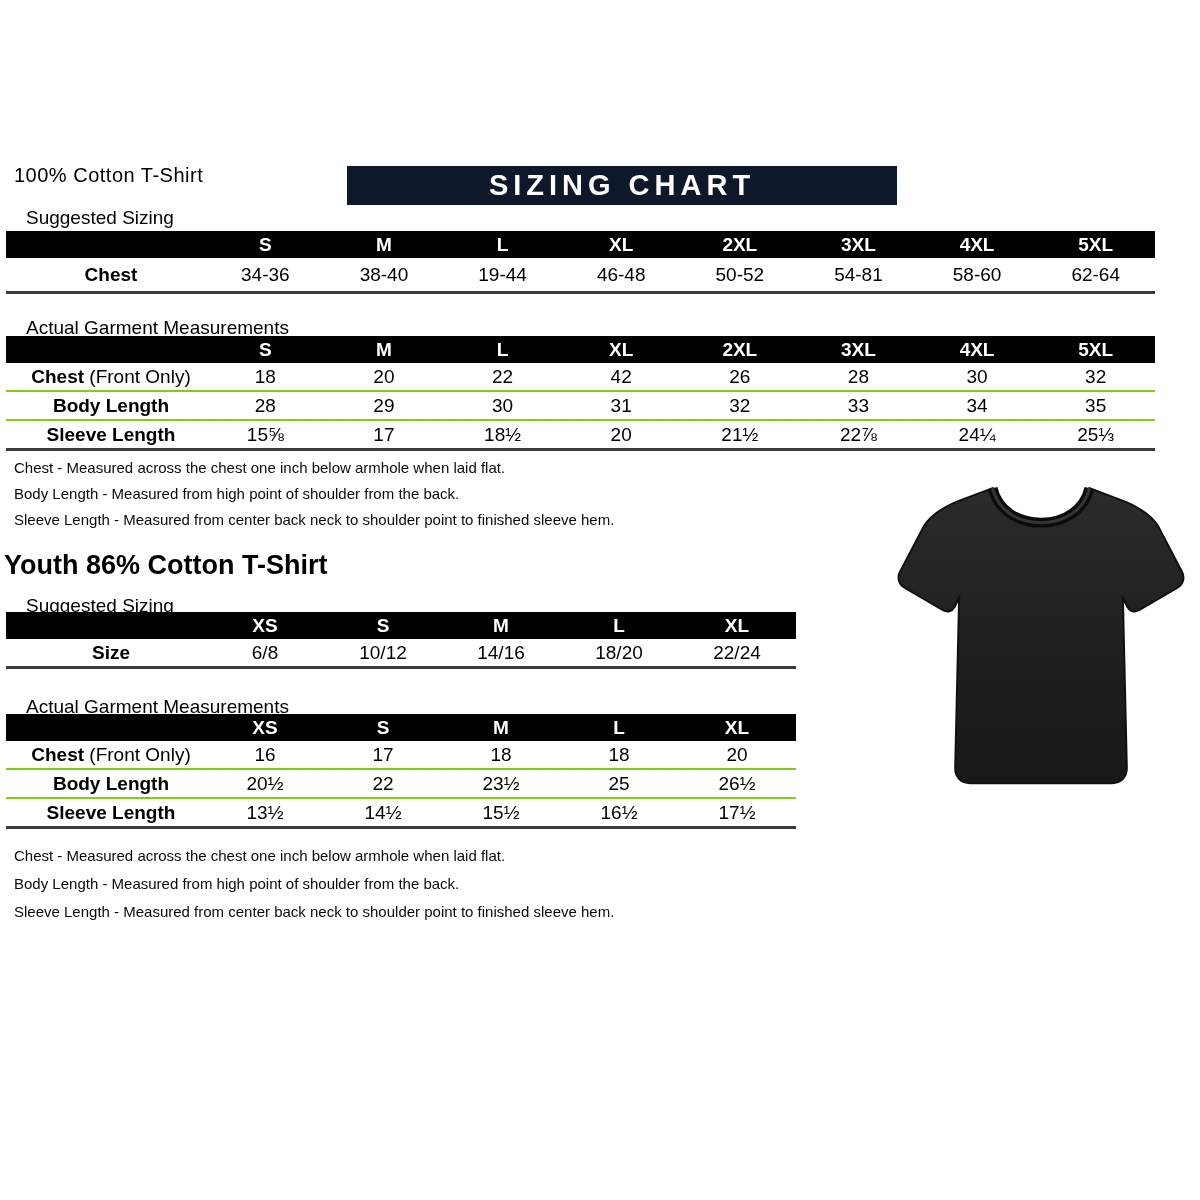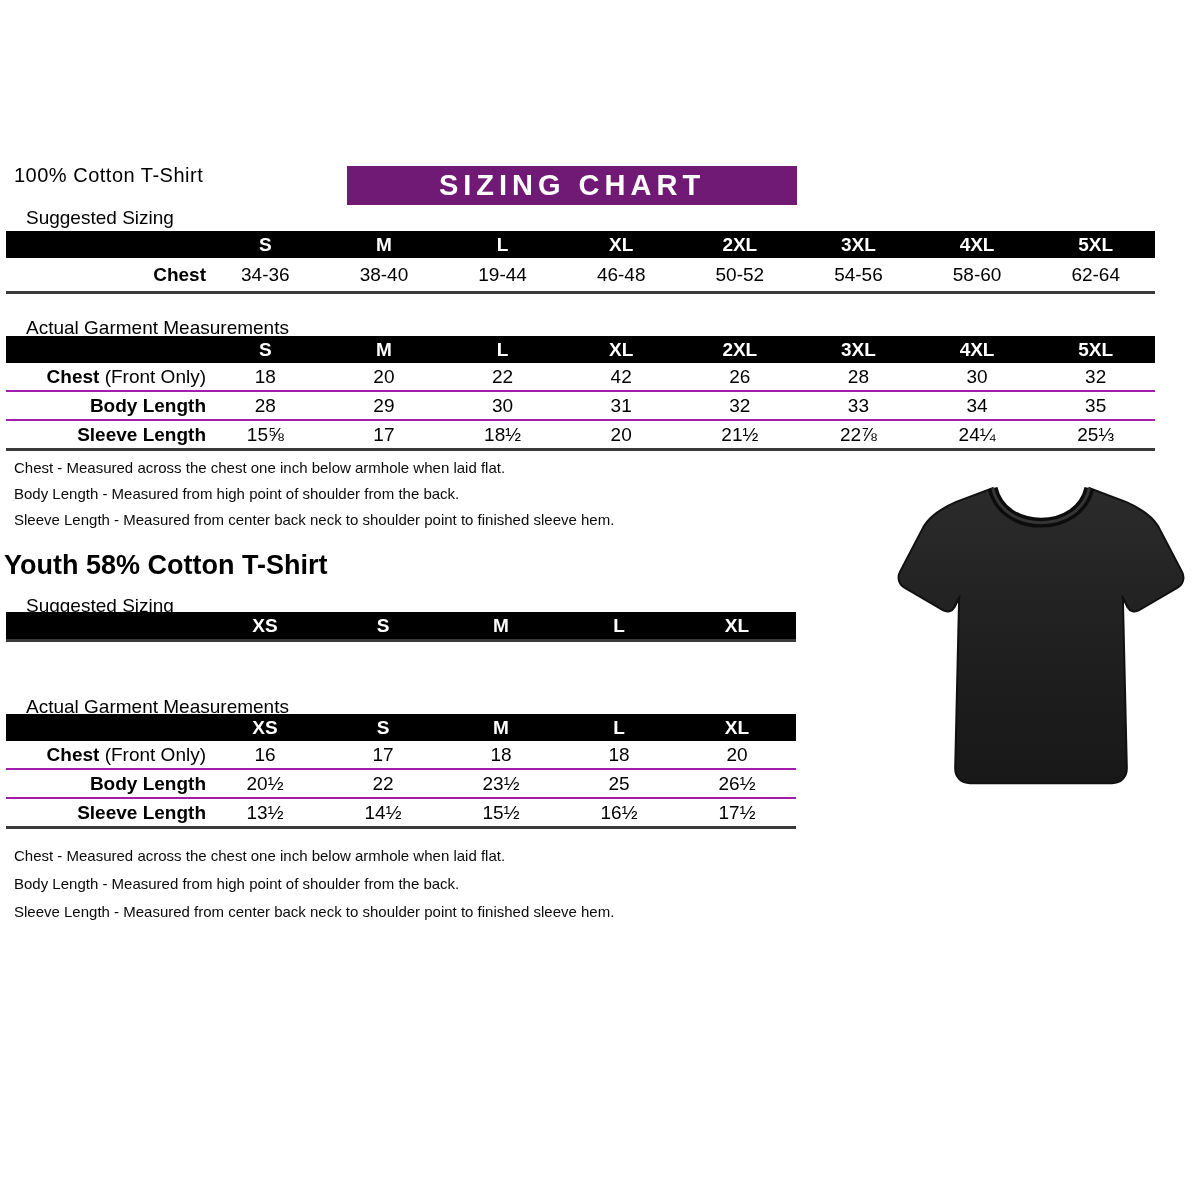--- a/index.html
+++ b/index.html
@@ -3,34 +3,34 @@
 <meta charset="utf-8">
 <style>
   html,body{margin:0;padding:0;background:#fff;}
   body{
     width:1200px;height:1200px;position:relative;overflow:hidden;
     font-family:"Liberation Sans","DejaVu Sans",sans-serif;color:#000;
   }
   .abs{position:absolute;}
   .adult-title{left:14px;top:164px;font-size:20px;font-weight:500;letter-spacing:.5px;}
   .banner{
-    left:347px;top:166px;width:450px;height:39px;background:#701a75;color:#fff;
+    left:347px;top:166px;width:550px;height:39px;background:#0f172a;color:#fff;
     display:flex;align-items:center;justify-content:center;
     font-size:29px;font-weight:bold;letter-spacing:5px;
   }
   .section-label{font-size:19px;color:#000;margin-left:20px;}
   .youth-title{left:4px;top:550px;font-size:27px;font-weight:bold;}
 
   .size-table{left:6px;}
   .trow{display:flex;align-items:center;}
   .thead{background:#000;color:#fff;font-weight:bold;height:27px;font-size:19px;}
-  .tbody{background:#fff;height:27px;border-bottom:2px solid #a21caf;font-size:19px;}
+  .tbody{background:#fff;height:27px;border-bottom:2px solid #84cc16;font-size:19px;}
   .size-table .trow:last-child{border-bottom:3px solid #3a3a3a;}
   .cell{flex:1;text-align:center;white-space:nowrap;}
-  .cell.label{flex:0 0 200px;text-align:right;padding-left:10px;box-sizing:border-box;}
+  .cell.label{flex:0 0 200px;text-align:center;padding-left:10px;box-sizing:border-box;}
   .cell.label b{font-weight:bold;}
   #adult-suggested .tbody{height:33px;}
 
   .notes{left:14px;font-size:15px;line-height:26px;color:#0a0a0a;}
   .youth-notes{line-height:28px;}
 
   .tshirt{left:893px;top:476px;width:296px;height:340px;}
 </style>
 </head>
 <body>
@@ -51,21 +51,21 @@
       <div class="cell">4XL</div>
       <div class="cell">5XL</div>
     </div>
     <div class="trow tbody">
       <div class="cell label"><b>Chest</b></div>
       <div class="cell">34-36</div>
       <div class="cell">38-40</div>
       <div class="cell">19-44</div>
       <div class="cell">46-48</div>
       <div class="cell">50-52</div>
-      <div class="cell">54-56</div>
+      <div class="cell">54-81</div>
       <div class="cell">58-60</div>
       <div class="cell">62-64</div>
     </div>
   </div>
 
 <div class="abs section-label" style="left:6px;top:317px;">Actual Garment Measurements</div>
 <div class="abs size-table" style="top:336px;width:1149px;">
     <div class="trow thead">
       <div class="cell label"></div>
       <div class="cell">S</div>
@@ -111,31 +111,39 @@
       <div class="cell">25⅓</div>
     </div>
   </div>
 
 <div class="abs notes" style="top:455px;width:820px;">
     <div class="note-line">Chest - Measured across the chest one inch below armhole when laid flat.</div>
     <div class="note-line">Body Length - Measured from high point of shoulder from the back.</div>
     <div class="note-line">Sleeve Length - Measured from center back neck to shoulder point to finished sleeve hem.</div>
   </div>
 
-<div class="abs youth-title">Youth 58% Cotton T-Shirt</div>
+<div class="abs youth-title">Youth 86% Cotton T-Shirt</div>
 
 <div class="abs section-label" style="left:6px;top:595px;">Suggested Sizing</div>
 <div class="abs size-table" style="top:612px;width:790px;">
     <div class="trow thead">
       <div class="cell label"></div>
       <div class="cell">XS</div>
       <div class="cell">S</div>
       <div class="cell">M</div>
       <div class="cell">L</div>
       <div class="cell">XL</div>
+    </div>
+    <div class="trow tbody">
+      <div class="cell label"><b>Size</b></div>
+      <div class="cell">6/8</div>
+      <div class="cell">10/12</div>
+      <div class="cell">14/16</div>
+      <div class="cell">18/20</div>
+      <div class="cell">22/24</div>
     </div>
   </div>
 
 <div class="abs section-label" style="left:6px;top:696px;">Actual Garment Measurements</div>
 <div class="abs size-table" style="top:714px;width:790px;">
     <div class="trow thead">
       <div class="cell label"></div>
       <div class="cell">XS</div>
       <div class="cell">S</div>
       <div class="cell">M</div>

